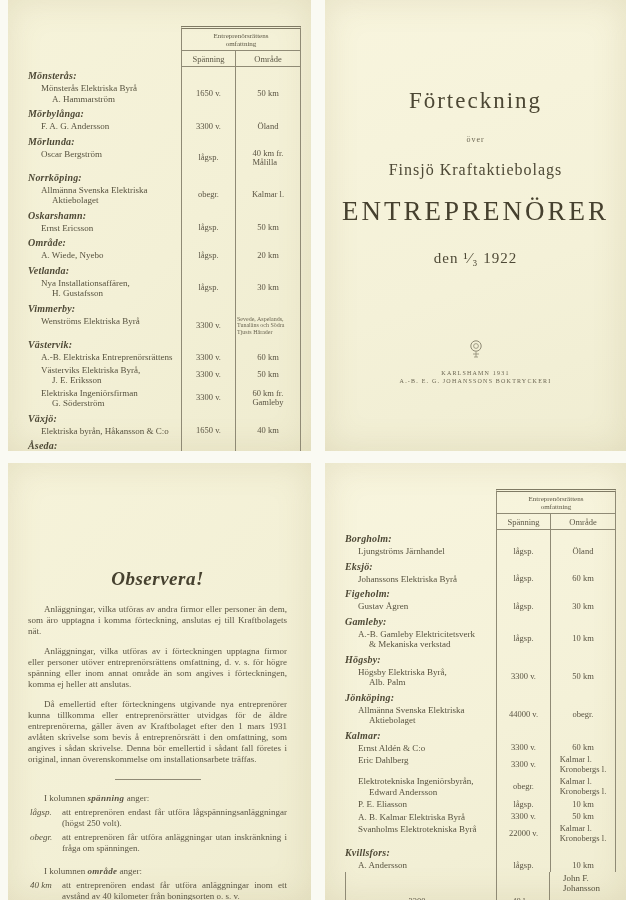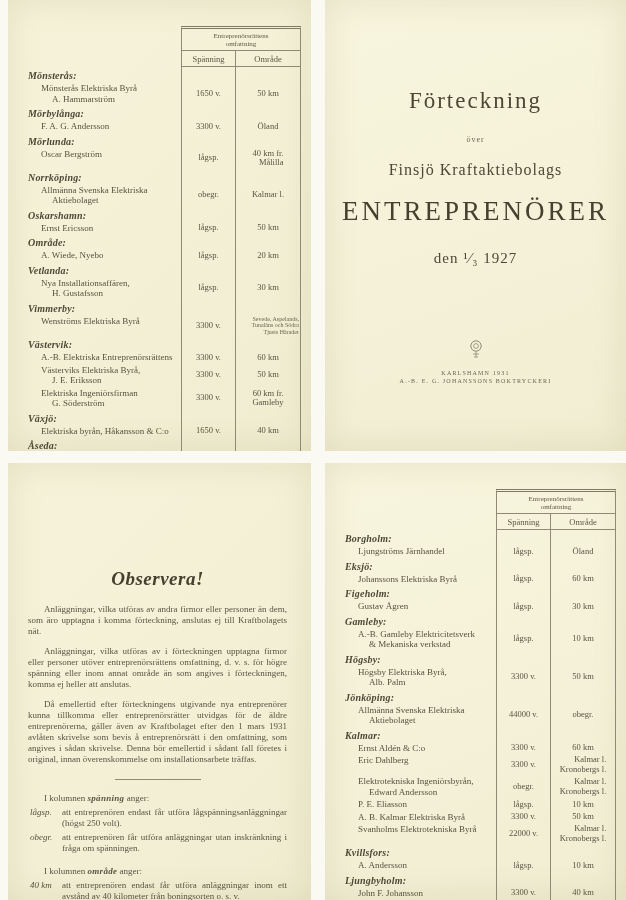--- a/index.html
+++ b/index.html
@@ -28,21 +28,21 @@
     grid-area:1/2/2/4;border:1px solid #8f8a75;border-top:3px double #7f7a64;
     font-size:7px;line-height:8px;text-align:center;padding:3px 1px 2px;
     white-space:pre-line;color:#5d5846;
   }
   .h-col{border-bottom:1px solid #8f8a75;font-size:8.5px;text-align:center;
     padding:3px 0 2px;color:#5d5846;}
   .h-sp{grid-area:2/2;border-left:1px solid #8f8a75;}
   .h-om{grid-area:2/3;border-left:1px solid #8f8a75;border-right:1px solid #8f8a75;}
   .csp{border-left:1px solid #8f8a75;}
   .com{border-left:1px solid #8f8a75;border-right:1px solid #8f8a75;}
-  .val{display:flex;align-items:center;justify-content:center;text-align:right;
+  .val{display:flex;align-items:center;justify-content:center;text-align:left;
     font-size:8.5px;line-height:9.5px;white-space:pre-line;color:#5a5443;padding:1px 1px;}
   .val.tiny{font-size:6px;line-height:6.5px;color:#6b6652;}
   .place{font-weight:700;font-style:italic;font-size:10px;line-height:12px;
     padding:3px 0 0 0;letter-spacing:.2px;color:#4e4936;}
   .tname{padding:1px 2px 1px 0;}
   .nline{font-size:9px;line-height:10.5px;padding-left:13px;color:#57523f;}
   .nline2{padding-left:24px;}
 
   
   .p2-inner{position:absolute;inset:0;text-align:center;}
@@ -186,21 +186,21 @@
         <div class="tcell com"></div>
       </div>
   </div>
 
   <div class="page bright">
     <div class="p2-inner">
       <div class="p2-title">Förteckning</div>
       <div class="p2-over">över</div>
       <div class="p2-company">Finsjö Kraftaktiebolags</div>
       <div class="p2-main">ENTREPRENÖRER</div>
-      <div class="p2-date">den ¹⁄₃ 1927</div>
+      <div class="p2-date">den ¹⁄₃ 1922</div>
       <div class="p2-ornament">
         <svg class="mark" width="16" height="20" viewBox="0 0 16 20">
           <circle cx="8" cy="7" r="5.2" fill="none" stroke="#6b6652" stroke-width="1"></circle>
           <circle cx="8" cy="7" r="2.4" fill="none" stroke="#6b6652" stroke-width=".8"></circle>
           <path d="M8 12.5 L8 18 M5 15 L11 15 M6 18 L10 18" stroke="#6b6652" stroke-width=".8" fill="none"></path>
         </svg>
       </div>
       <div class="p2-imprint first">KARLSHAMN 1931</div>
       <div class="p2-imprint">A.-B. E. G. JOHANSSONS BOKTRYCKERI</div>
     </div>
@@ -322,21 +322,20 @@
         <div class="tcell com val">Kalmar l.
 Kronobergs l.</div>
         <div class="tcell place">Kvillsfors:</div>
         <div class="tcell csp"></div>
         <div class="tcell com"></div>
         <div class="tcell tname">
           <div class="nline">A. Andersson</div>
         </div>
         <div class="tcell csp val">lågsp.</div>
         <div class="tcell com val">10 km</div>
-        <div class="tcell place">Ljungbyholm:</div>
         <div class="tcell csp"></div>
         <div class="tcell com"></div>
         <div class="tcell tname">
           <div class="nline">John F. Johansson</div>
         </div>
         <div class="tcell csp val">3300 v.</div>
         <div class="tcell com val">40 km</div>
         <div class="tcell place">Läckeby:</div>
         <div class="tcell csp"></div>
         <div class="tcell com"></div>

